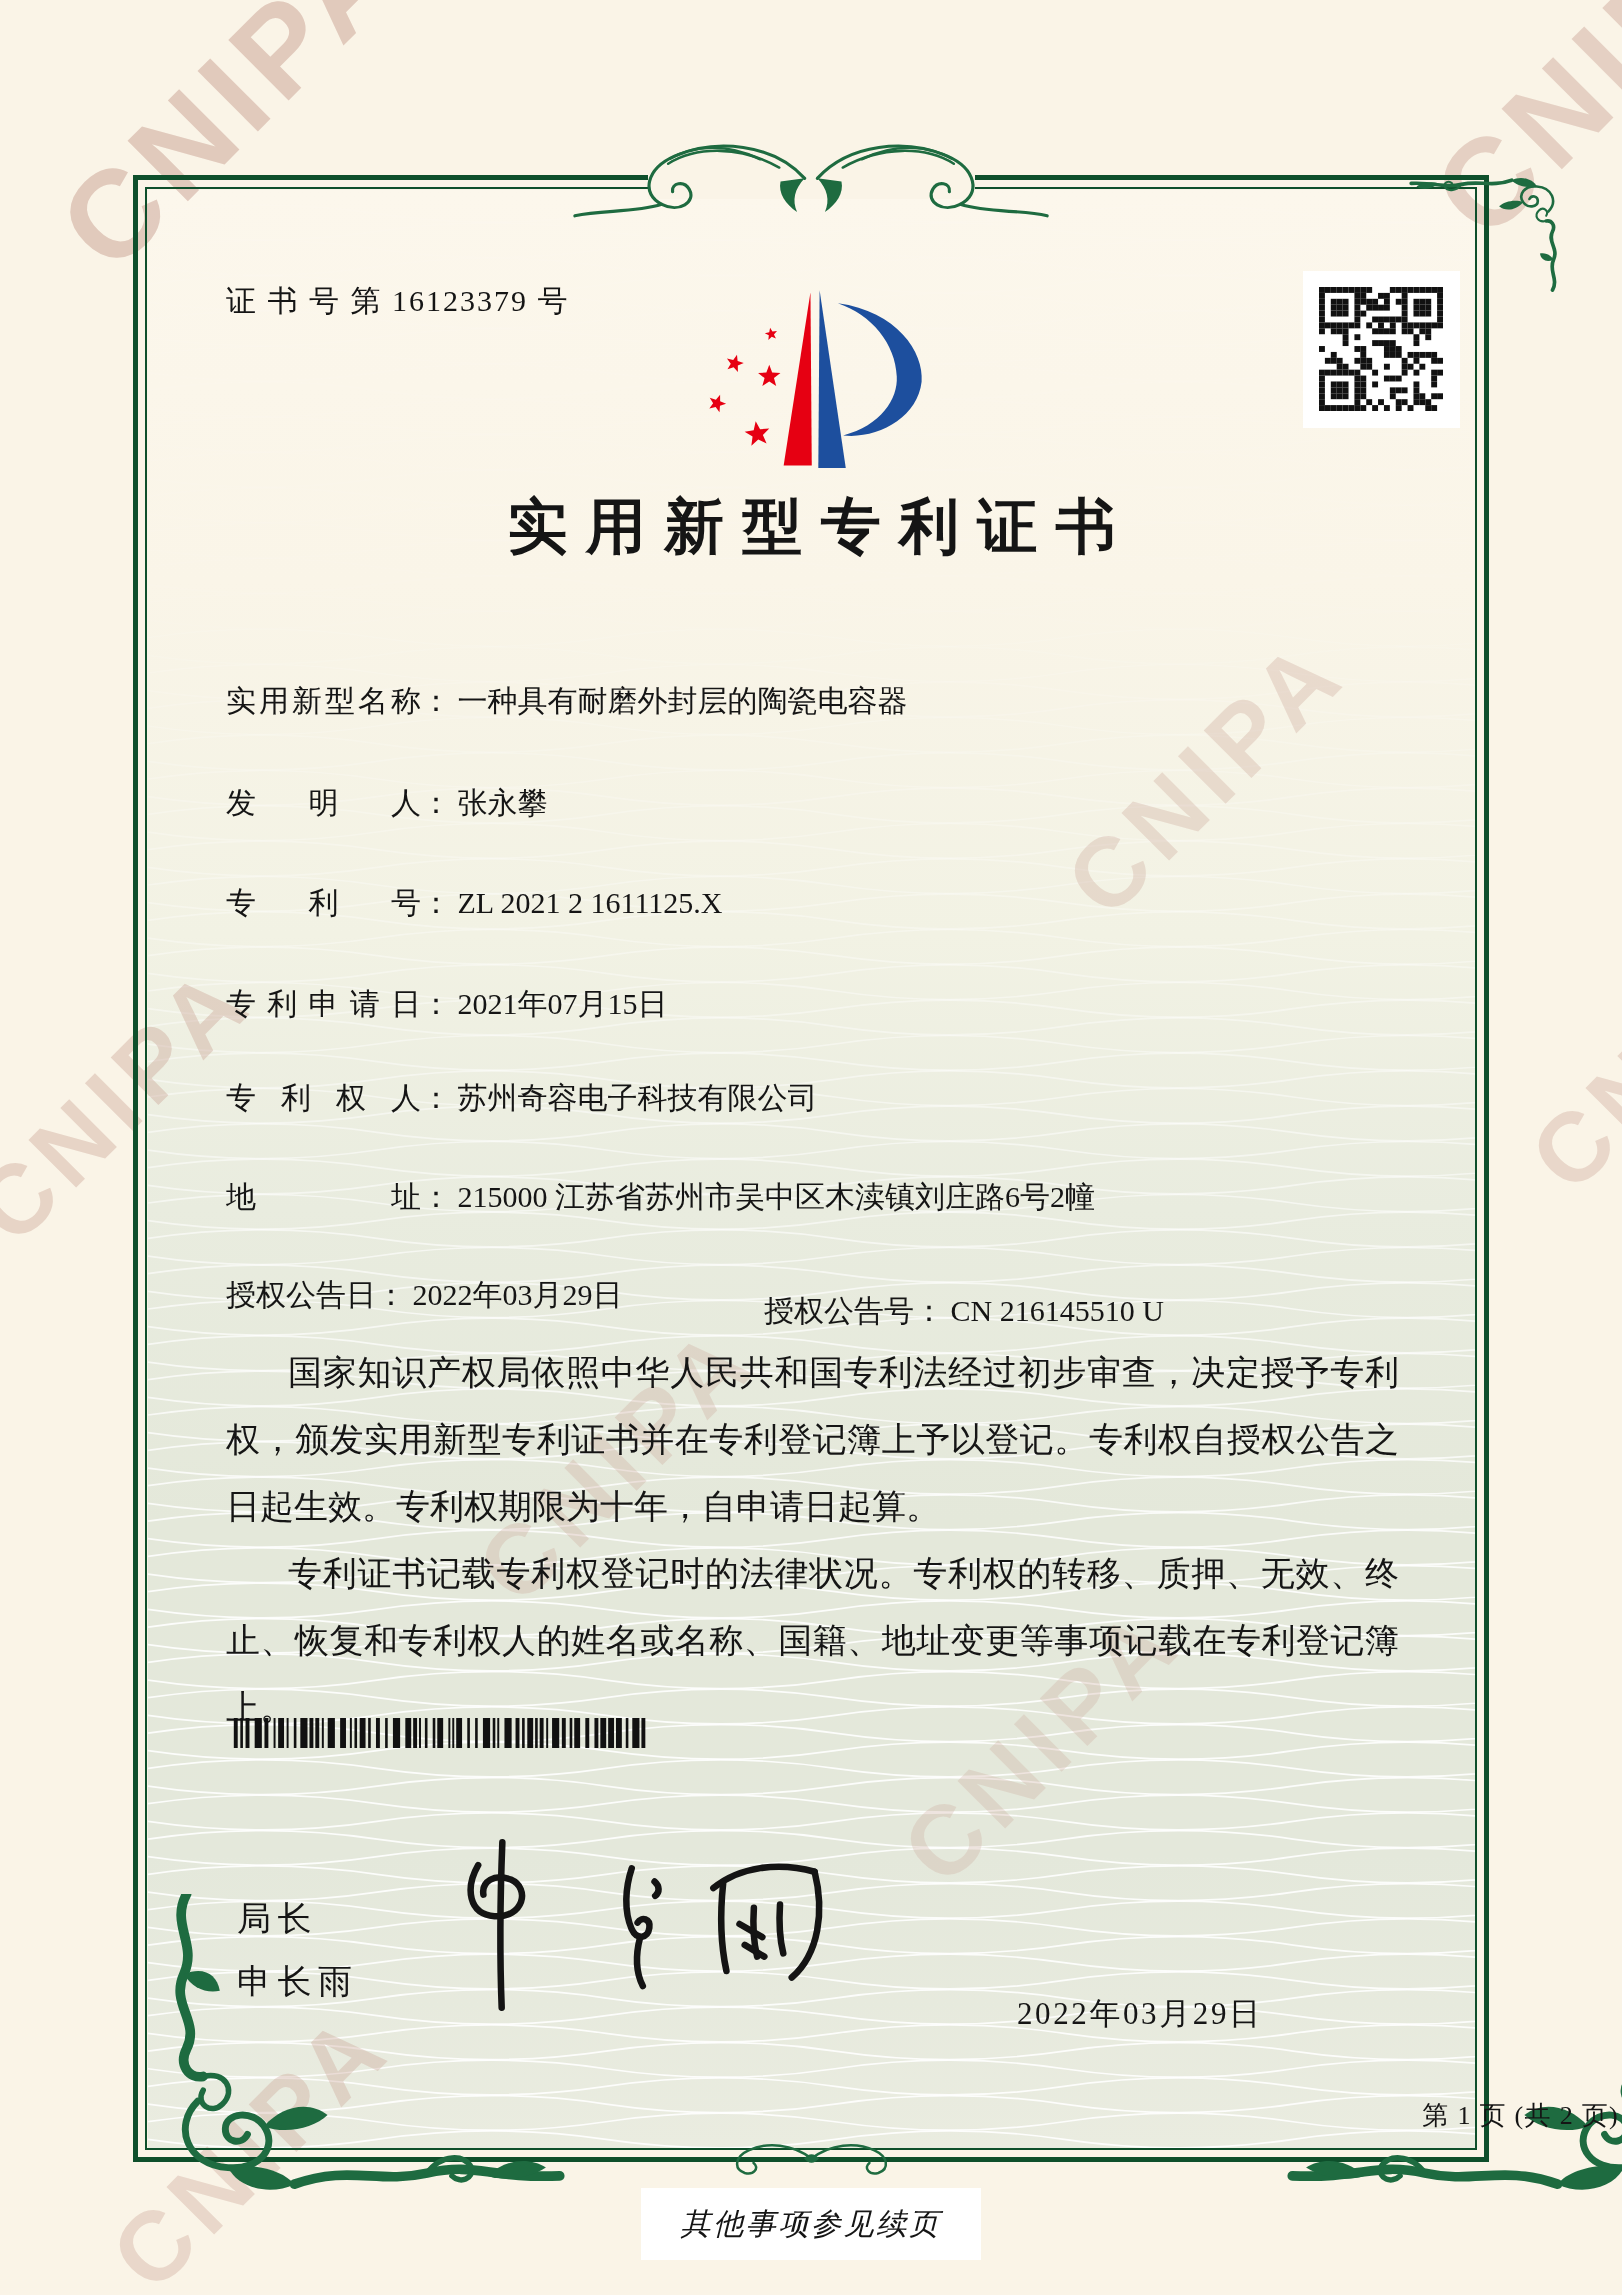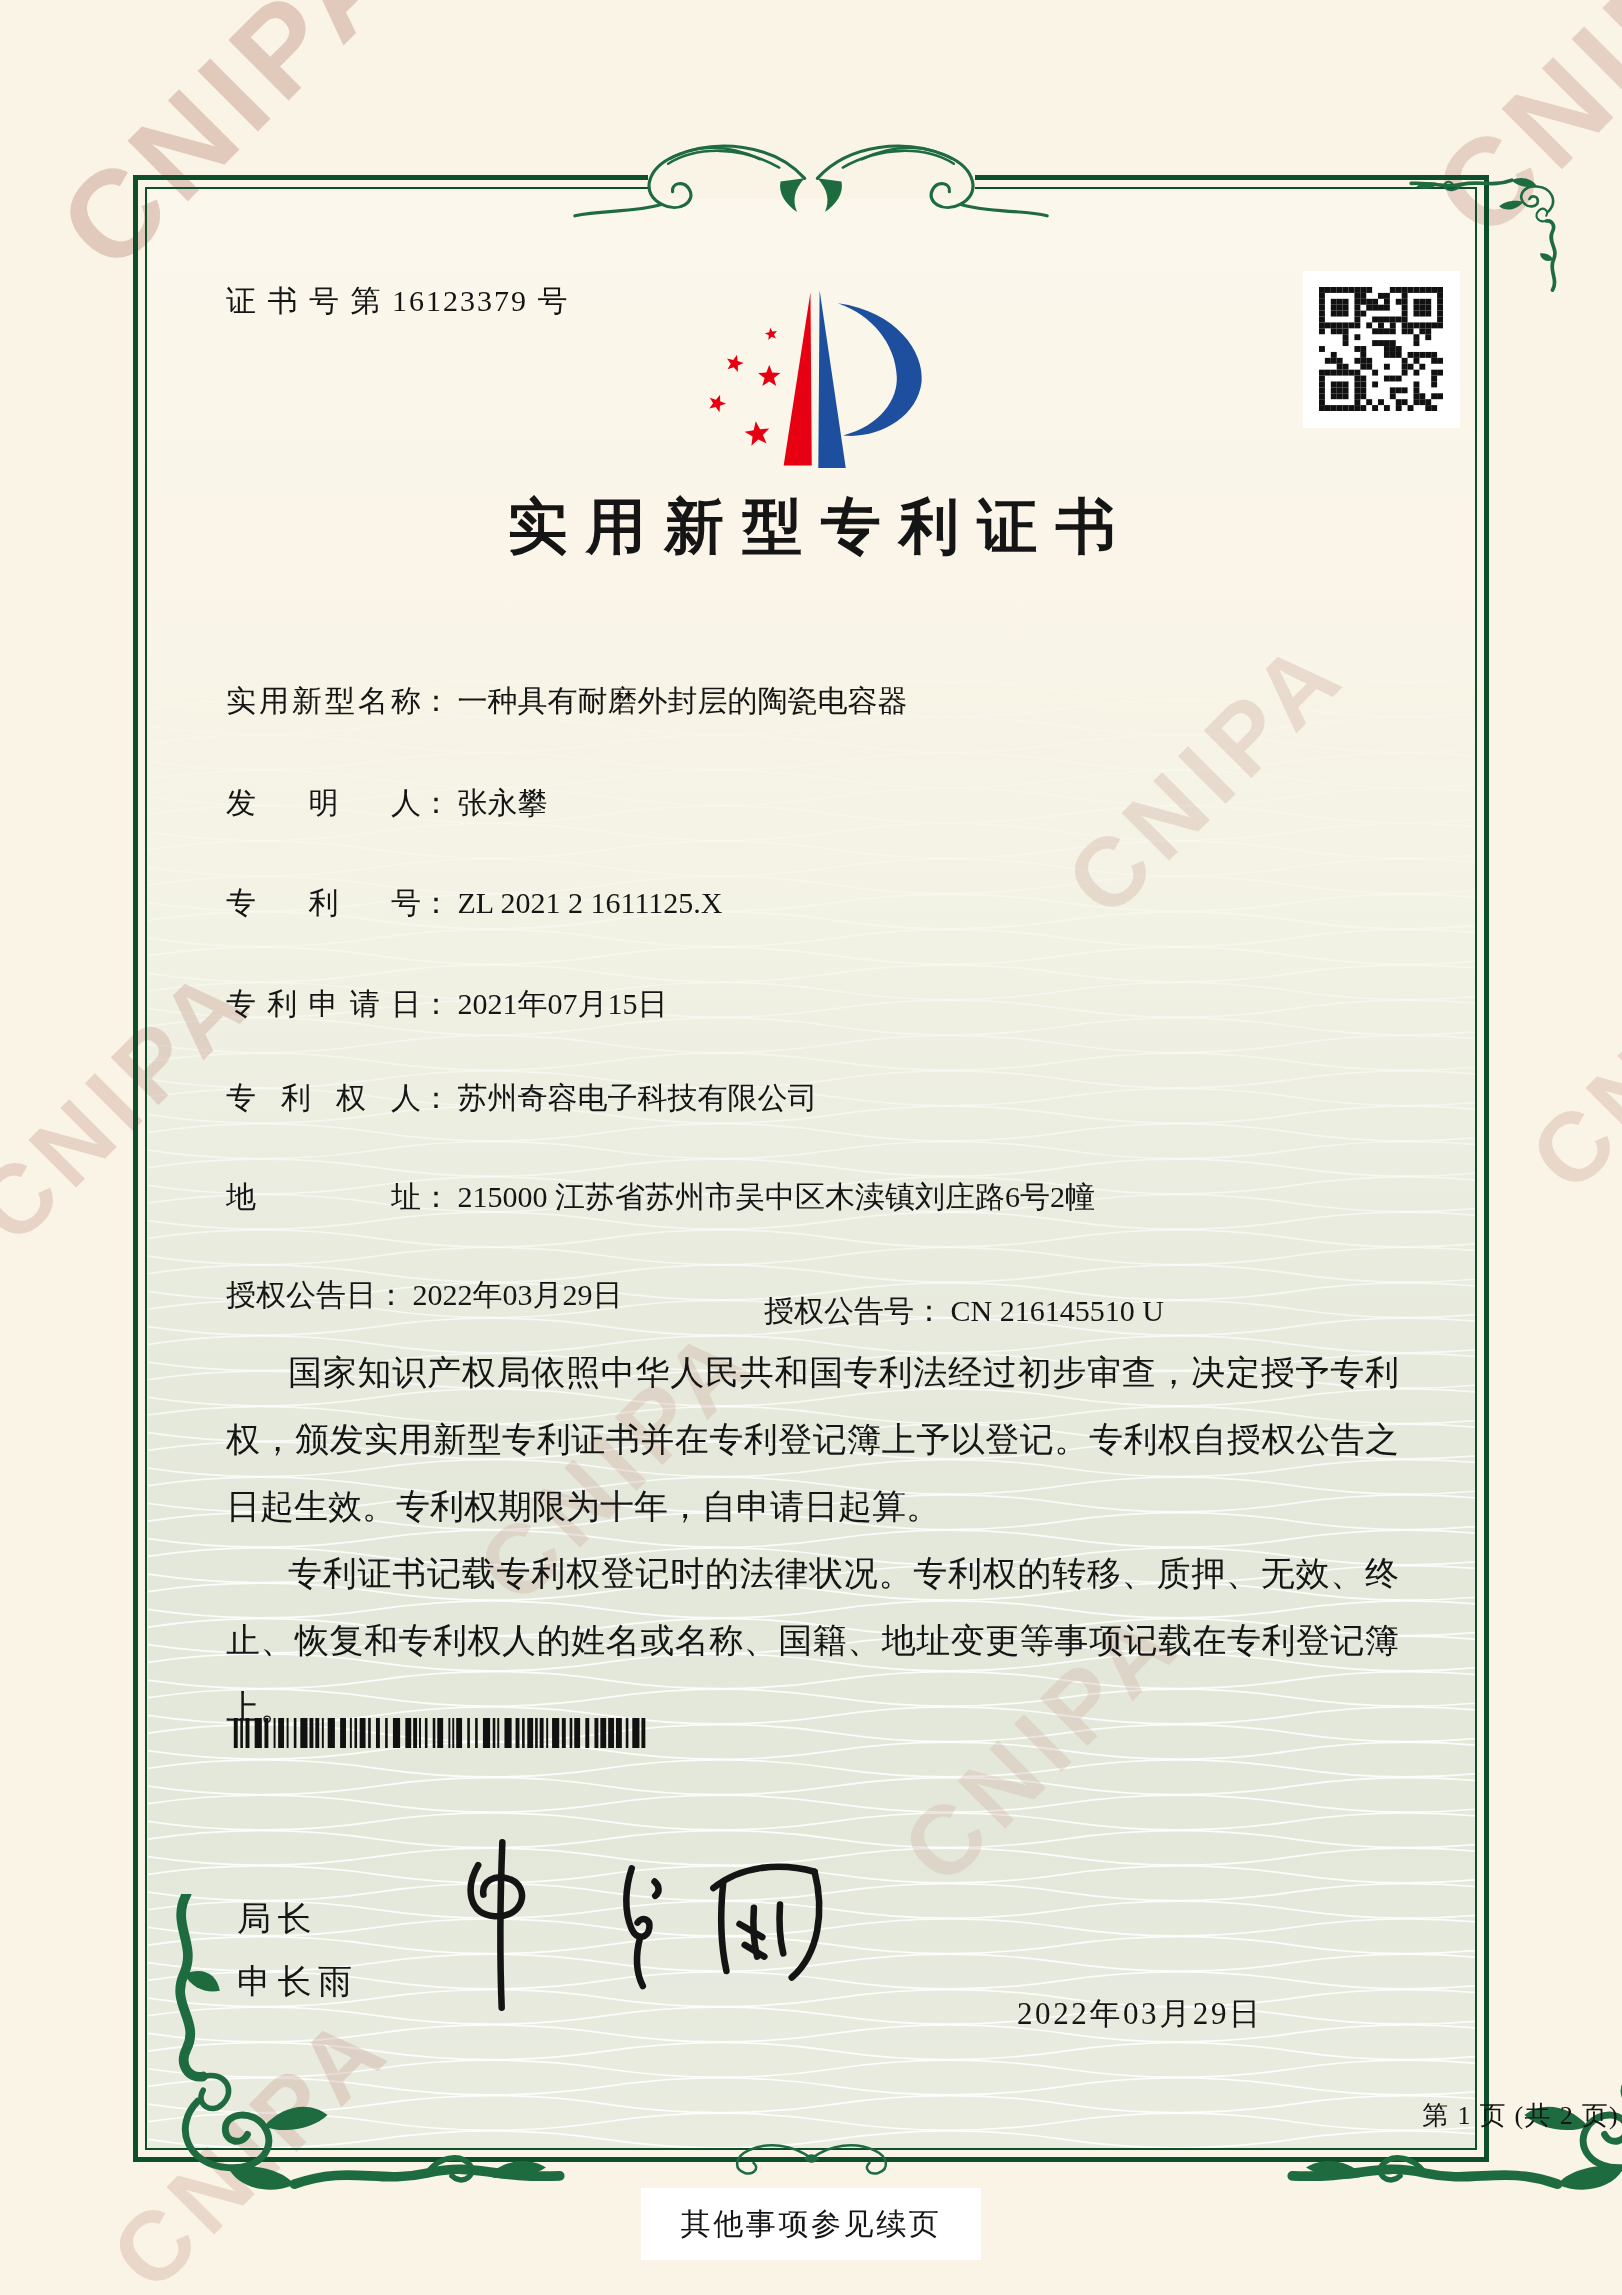--- a/index.html
+++ b/index.html
@@ -48,21 +48,21 @@
   .pair2{position:absolute;left:538px;top:16px;}
   .paras{position:absolute;left:226px;top:1339px;width:1173px;font-size:34px;line-height:67px;
          text-align:justify;}
   .paras p{text-indent:62px;}
   #barcode{position:absolute;left:233px;top:1718px;}
   .officer{position:absolute;left:237px;font-size:34px;font-family:"Liberation Sans","DejaVu Sans",sans-serif;letter-spacing:6.5px;margin-top:32px;}
   .sig-svg{position:absolute;left:432px;top:1826px;}
   .issue-date{position:absolute;left:1017px;top:1993px;font-size:31px;letter-spacing:2.6px;}
   .page-info{position:absolute;left:0;right:4px;top:2098px;text-align:right;font-size:26px;letter-spacing:1.3px;}
   .note-strip{position:absolute;left:641px;top:2188px;width:340px;height:72px;background:#ffffff;z-index:8;
-              display:flex;align-items:center;justify-content:center;}
+              display:flex;align-items:center;justify-content:center;font-style:italic;}
   .note-strip span{font-size:30px;letter-spacing:2.6px;}
 </style>
 </head>
 <body>
 
 <div class="page">
 
   <div class="frame-bg"></div>
   <svg id="waves" width="1327" height="1958" viewBox="0 0 2028 2992">
       <path d="M0 36 q175 -26 350 0 q175 26 350 0 q175 -26 350 0 q175 26 350 0 q175 -26 350 0 q175 26 350 0 q175 -26 350 0 q175 26 350 0" fill="none" stroke="#ffffff" stroke-width="2.6" stroke-opacity="0.08"></path>

